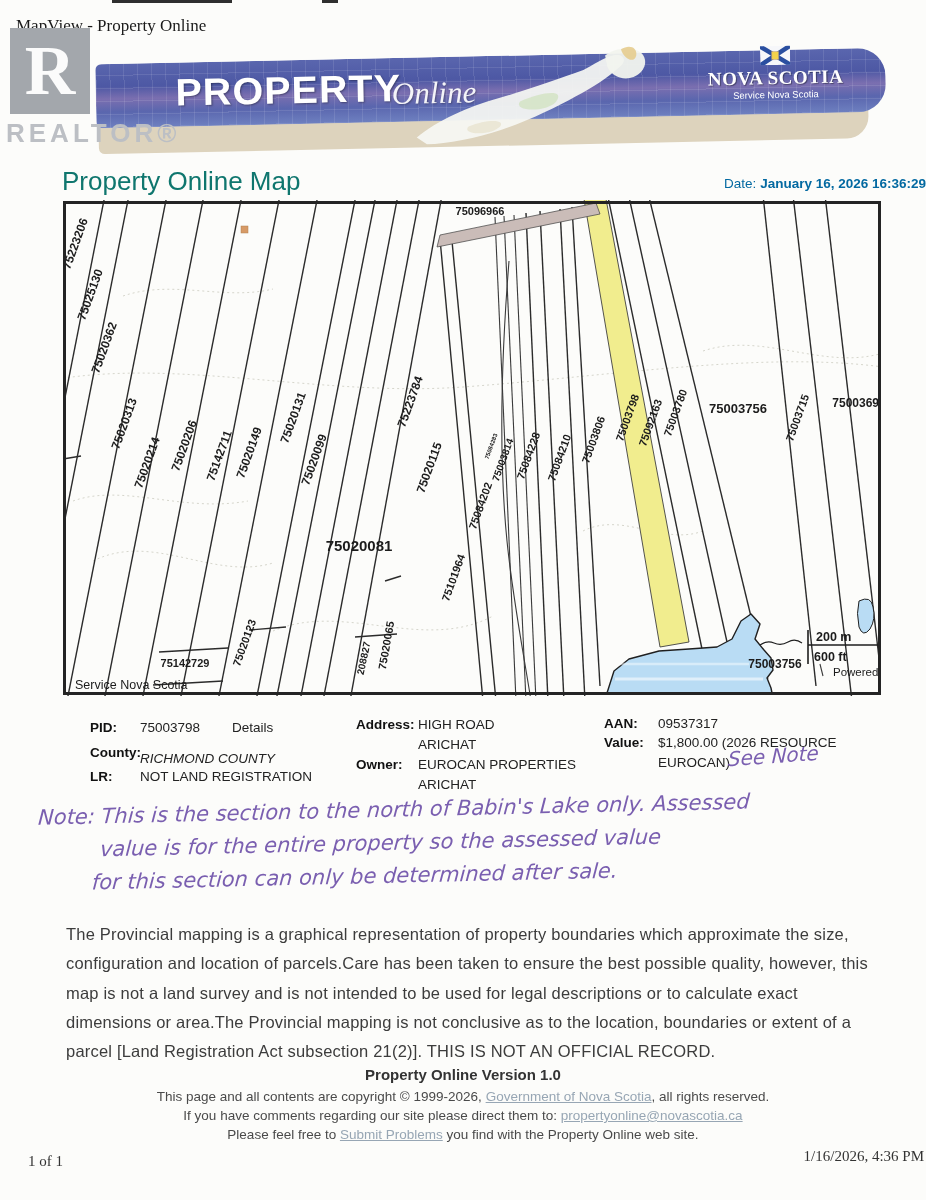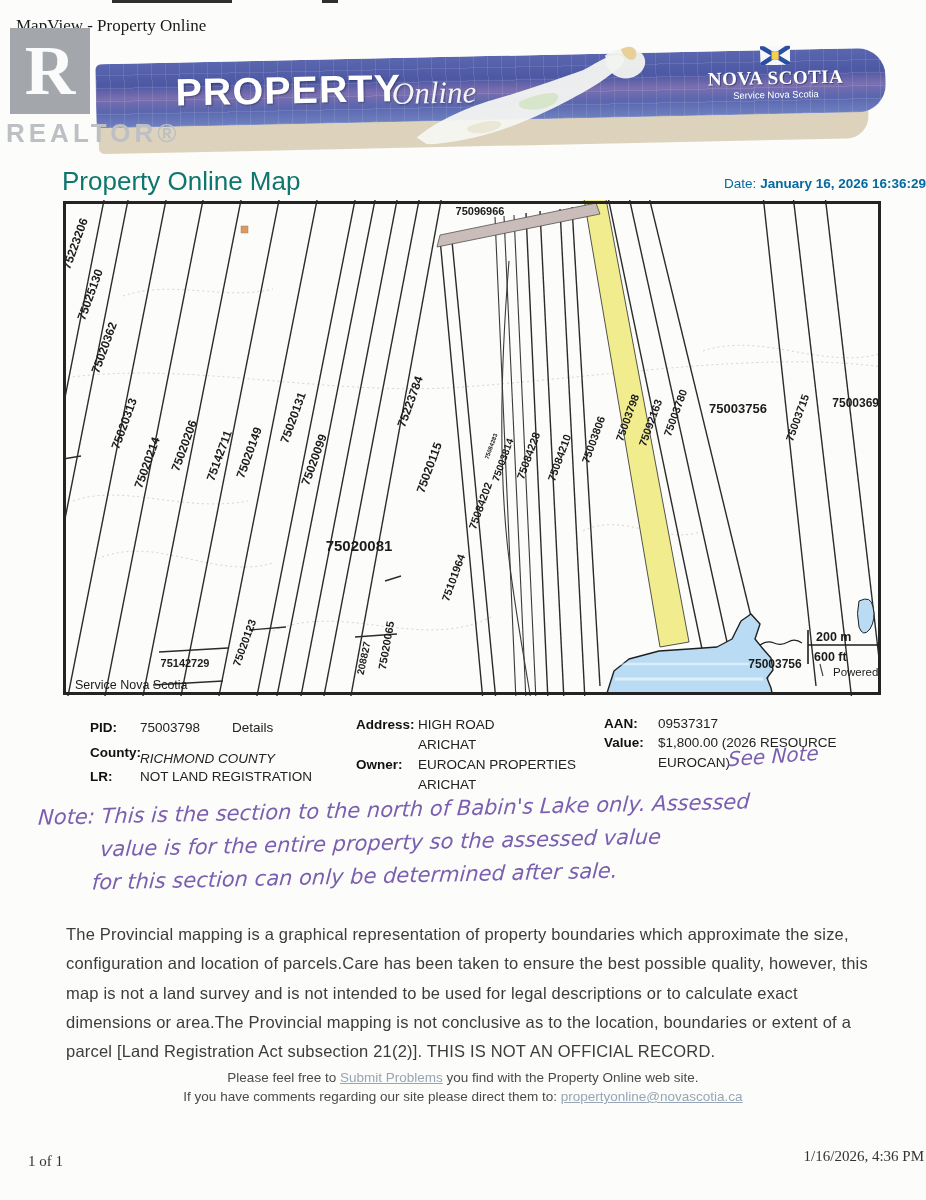--- a/index.html
+++ b/index.html
@@ -267,24 +267,28 @@
 
   <div class="abs hand" id="note-block">
     <div class="l1">Note: This is the section to the north of Babin's Lake only. Assessed</div>
     <div class="l2">value is for the entire property so the assessed value</div>
     <div class="l3">for this section can only be determined after sale.</div>
   </div>
 
   <div class="abs" id="disclaimer">The Provincial mapping is a graphical representation of property boundaries which approximate the size, configuration and location of parcels.Care has been taken to ensure the best possible quality, however, this map is not a land survey and is not intended to be used for legal descriptions or to calculate exact dimensions or area.The Provincial mapping is not conclusive as to the location, boundaries or extent of a parcel [Land Registration Act subsection 21(2)]. THIS IS NOT AN OFFICIAL RECORD.</div>
 
   <div class="abs" id="footer">
+    <div id="footer-version">Property Online Version 1.0</div>
+    <div class="fline">
+      <span>This page and all contents are copyright © 1999-2026, </span><span class="flink">Government of Nova Scotia</span><span>, all rights reserved.</span>
+    </div>
+    <div class="fline">
+      <span>If you have comments regarding our site please direct them to: </span><span class="flink">propertyonline@novascotia.ca</span>
+    </div>
     <div class="fline">
       <span>Please feel free to </span><span class="flink">Submit Problems</span><span> you find with the Property Online web site.</span>
     </div>
-    <div class="fline">
-      <span>If you have comments regarding our site please direct them to: </span><span class="flink">propertyonline@novascotia.ca</span>
-    </div>
   </div>
 
   <div class="abs serif" id="page-num">1 of 1</div>
   <div class="abs serif" id="print-time">1/16/2026, 4:36 PM</div>
 
 </div>
 
 </body></html>

